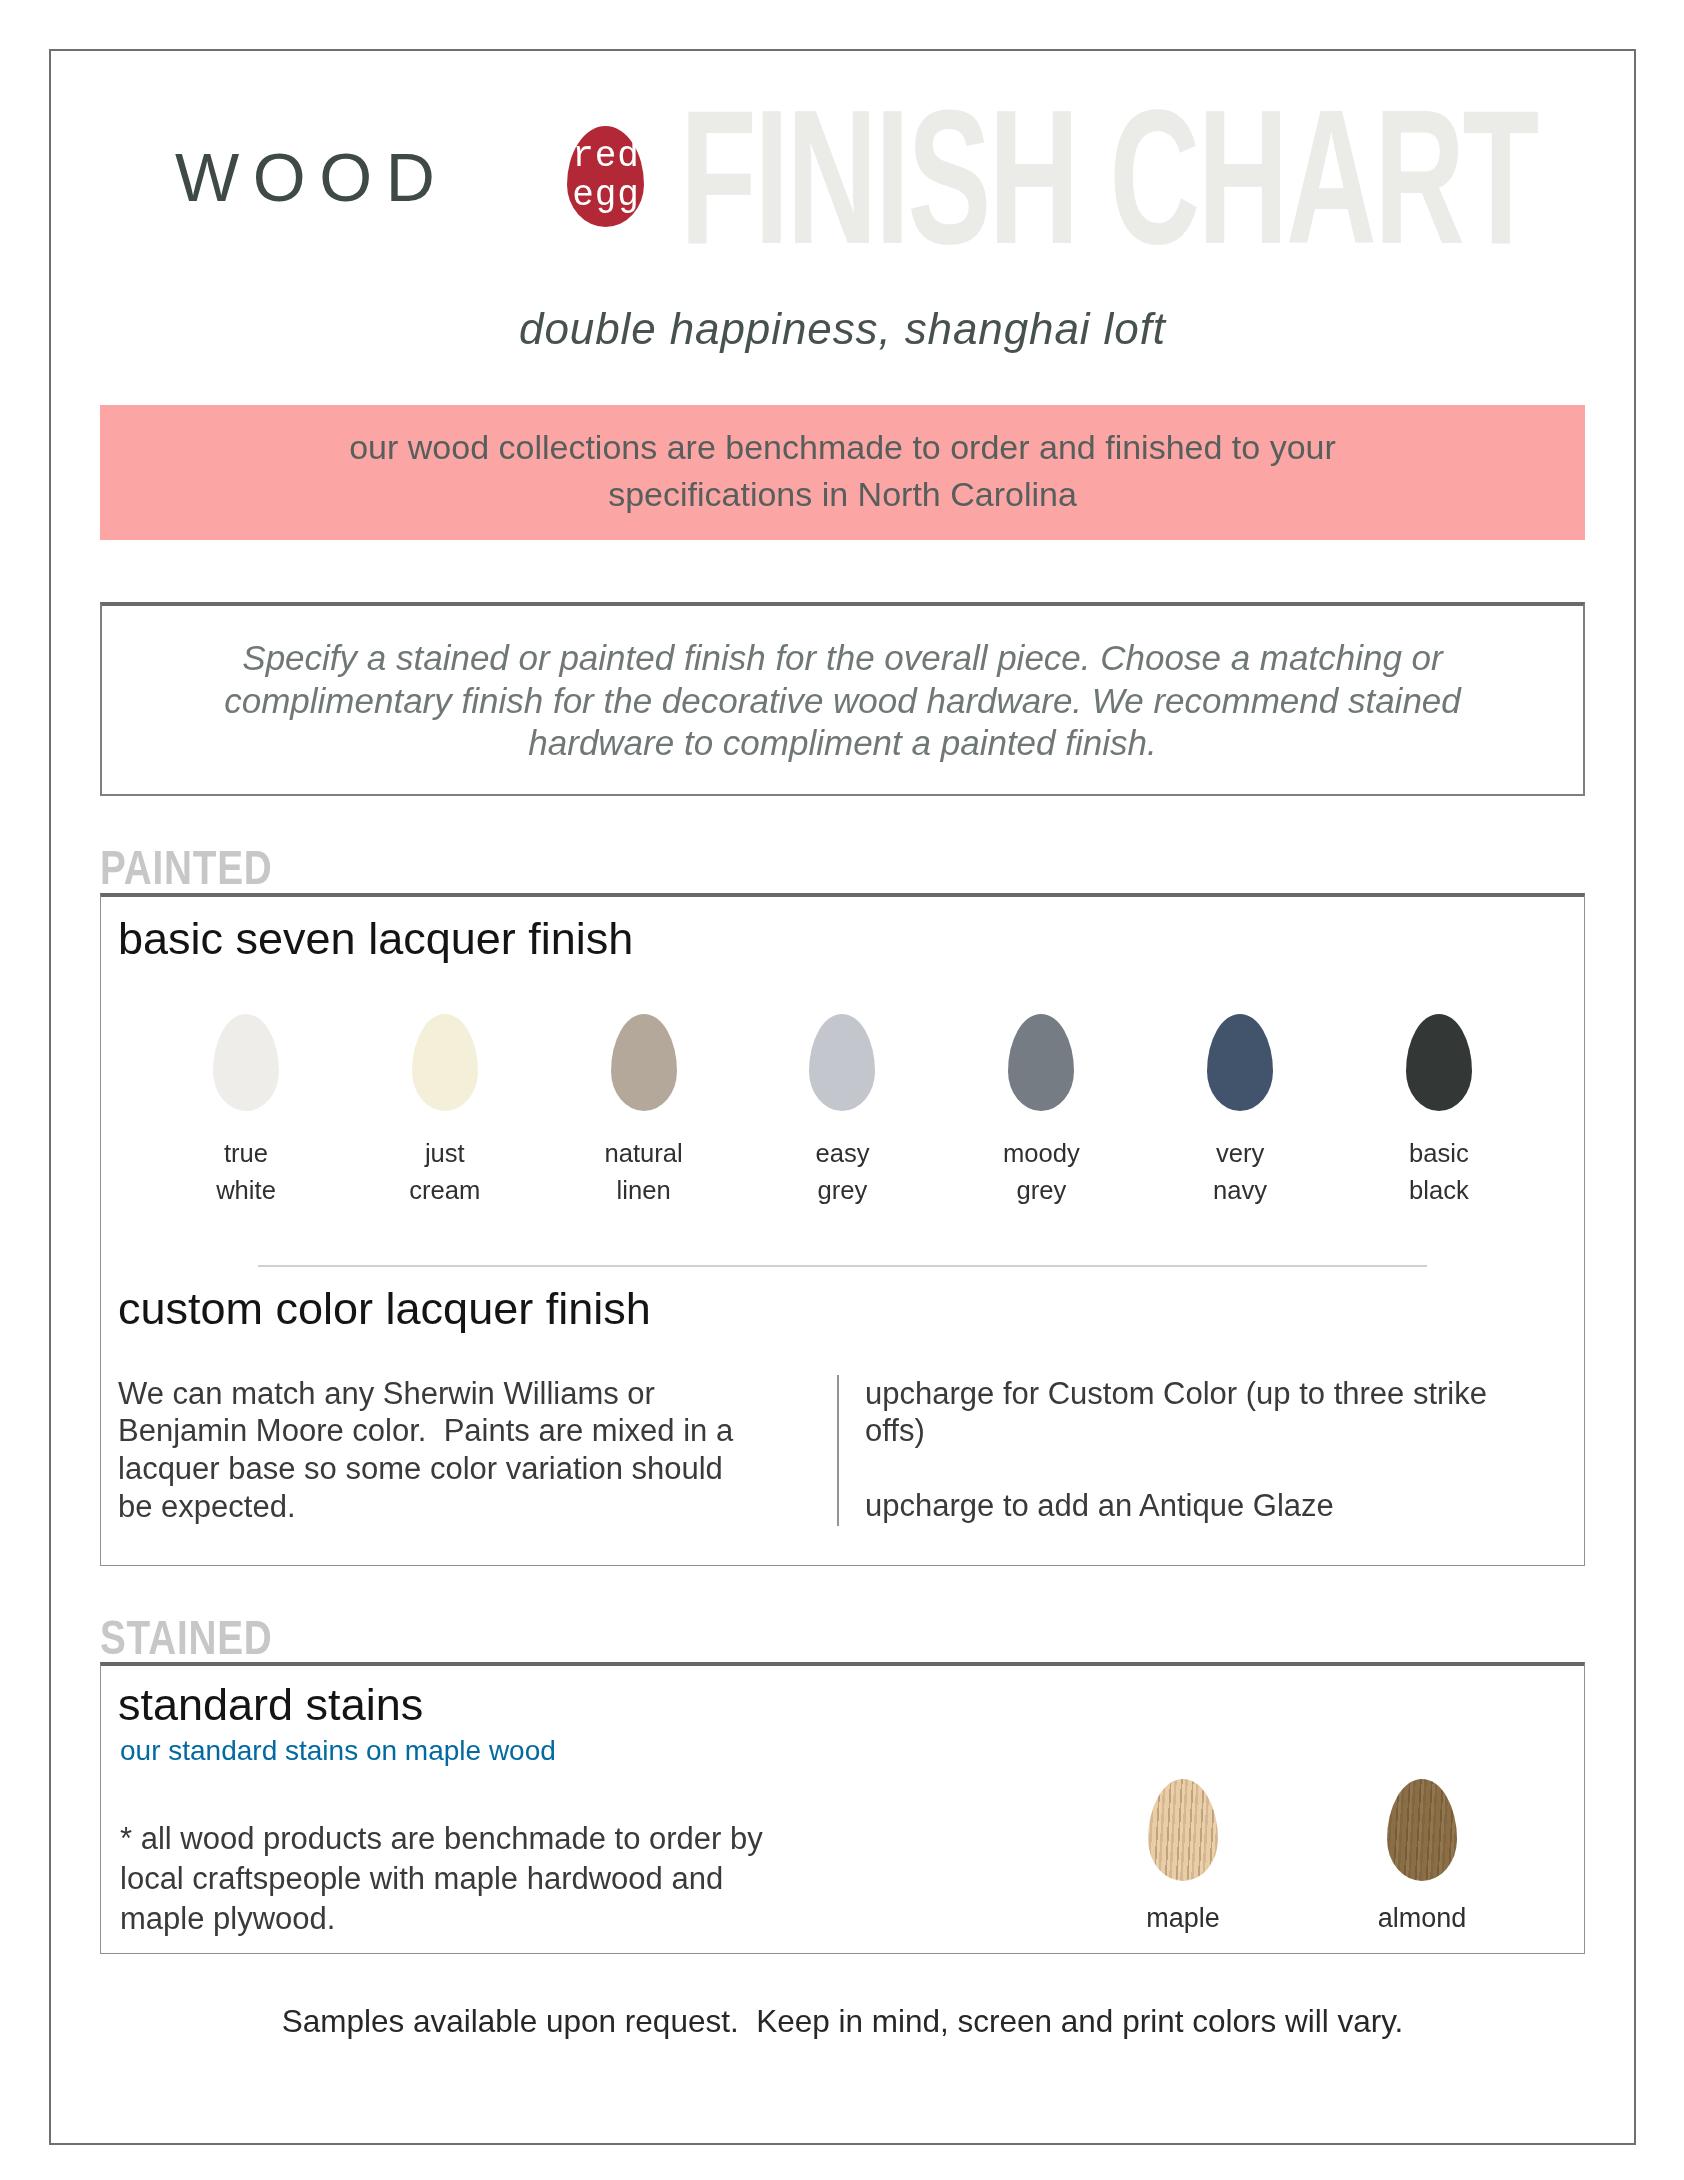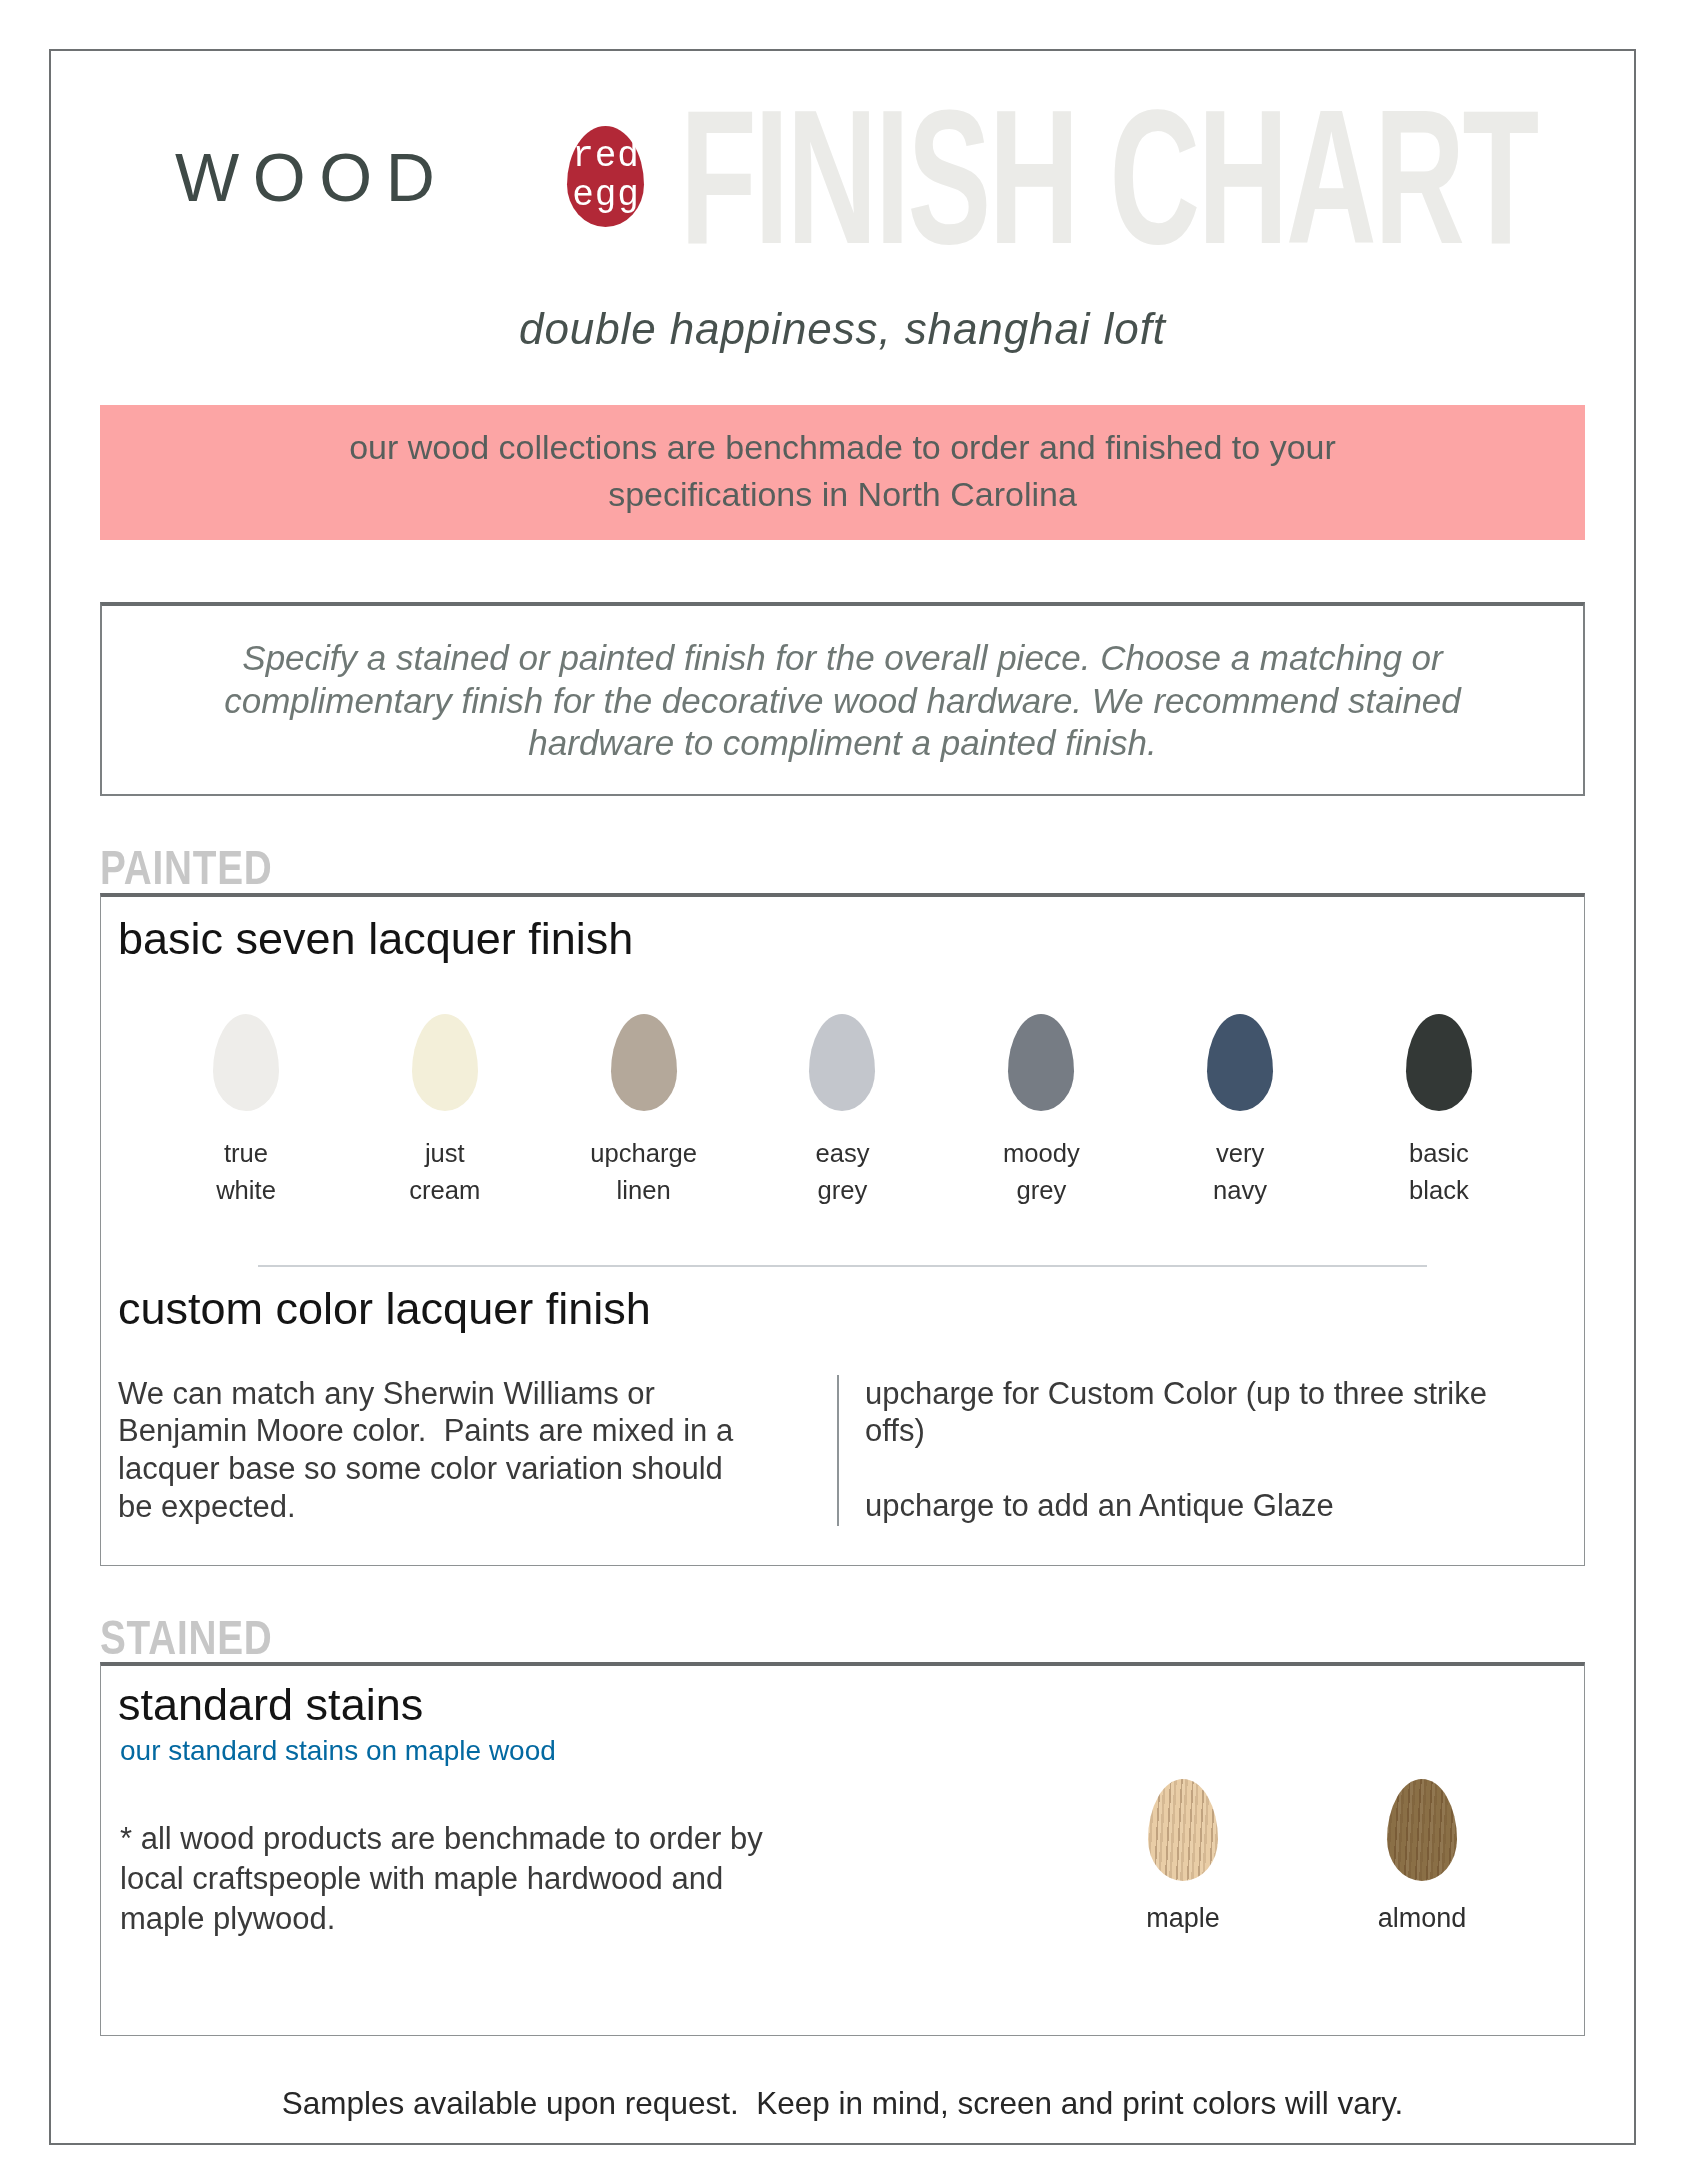--- a/index.html
+++ b/index.html
@@ -85,21 +85,21 @@
   .col-left{
     width:647px;font-size:31px;line-height:1.22;color:#3a3a3a;white-space:pre-wrap;
   }
   .col-right{
     margin-left:auto;width:681px;border-left:2.6px solid #8f9598;
     padding-left:25.6px;font-size:31px;line-height:1.22;color:#3a3a3a;
   }
   .col-right .item{white-space:pre-wrap;}
   .col-right .item + .item{margin-top:37px;}
   
-  .stained-box{height:374px;padding-top:5.1px;}
+  .stained-box{height:292px;padding-top:5.1px;}
   .stain-sub{margin:8.5px 0 0 19px;font-size:28px;color:#0369a1;}
   .stain-row-wrap{display:flex;margin-top:3.4px;align-items:flex-start;}
   .stain-note{
     margin-left:19px;margin-top:48px;width:681px;font-size:31px;
     line-height:1.3;color:#3a3a3a;
   }
   .stain-row{margin-left:auto;margin-right:81px;display:flex;gap:77px;margin-top:8.5px;}
   .stain{width:162px;display:flex;flex-direction:column;align-items:center;}
   .stain .egg{width:70px;height:102px;position:relative;overflow:hidden;}
   .stain .egg::before{
@@ -160,21 +160,21 @@
         <div class="swatch">
           <div class="egg" style="background-color: rgb(243, 239, 217);"></div>
           <div class="swatch-label">
             <span>just</span>
             <span>cream</span>
           </div>
         </div>
         <div class="swatch">
           <div class="egg" style="background-color: rgb(180, 168, 154);"></div>
           <div class="swatch-label">
-            <span>upcharge</span>
+            <span>natural</span>
             <span>linen</span>
           </div>
         </div>
         <div class="swatch">
           <div class="egg" style="background-color: rgb(195, 198, 204);"></div>
           <div class="swatch-label">
             <span>easy</span>
             <span>grey</span>
           </div>
         </div>

